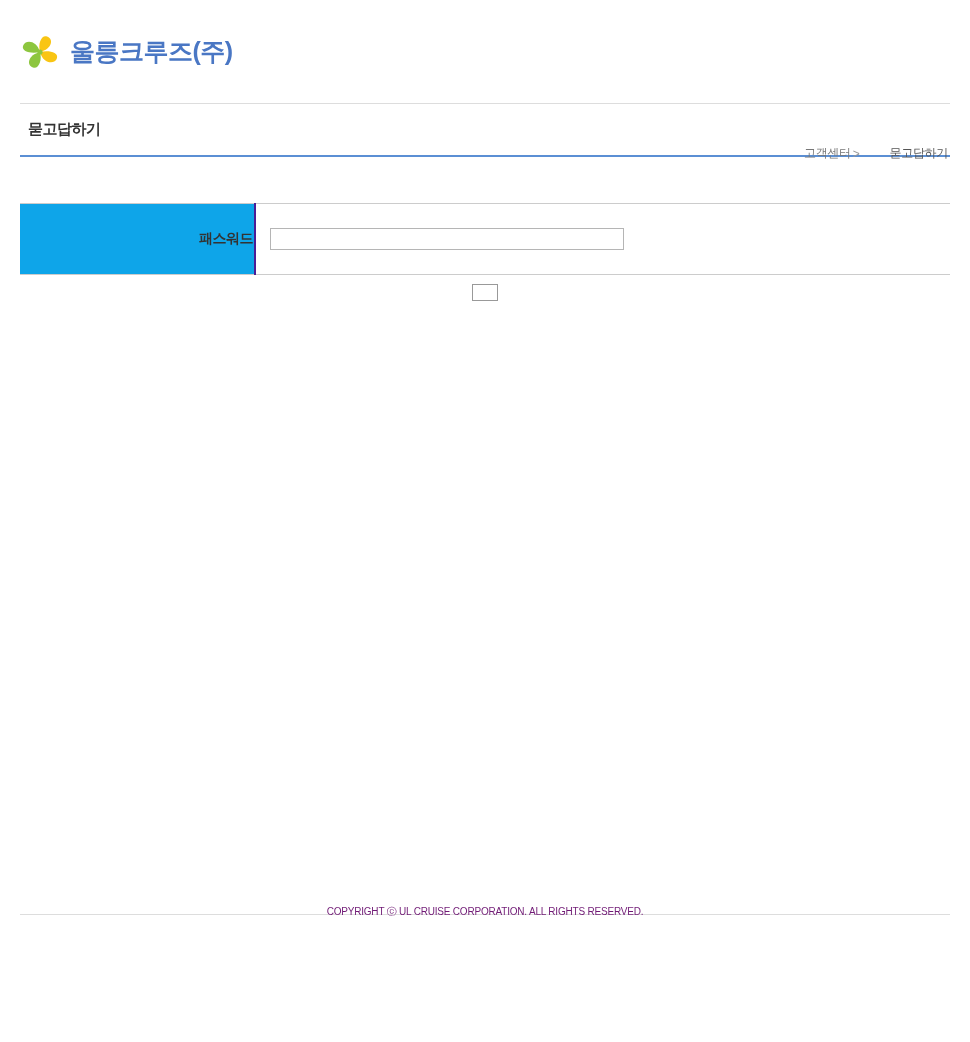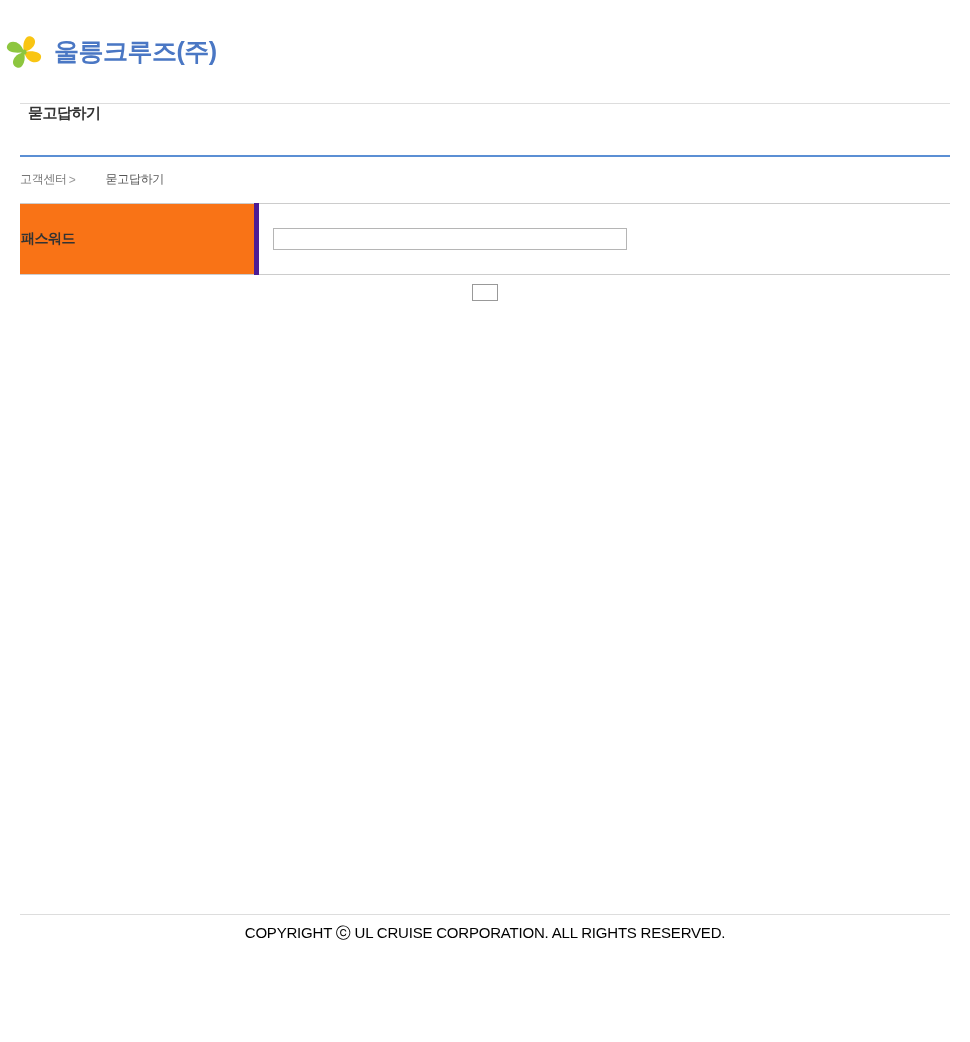--- a/index.html
+++ b/index.html
@@ -19,21 +19,21 @@
   .page {
     position: relative;
     width: 970px;
     height: 1042px;
   }
 
   
   .header {
     height: 103px;
     box-sizing: border-box;
-    padding-left: 4px;
+    padding-left: 20px;
     display: flex;
     align-items: center;
     text-align: center;
   }
   .logo {
     display: flex;
     align-items: center;
     text-decoration: none;
   }
   .logo-mark {
@@ -56,24 +56,23 @@
   }
 
   
   .subnav {
     position: relative;
     height: 54px;
     margin: 0 20px;
     border-top: 1px solid #dddddd;
     border-bottom: 2px solid #5b8fd4;
     display: flex;
-    align-items: flex-start;
+    align-items: center;
     justify-content: space-between;
     box-sizing: border-box;
-    flex-direction: column;
   }
   .subnav-title {
     font-size: 15px;
     font-weight: bold;
     color: #333333;
     letter-spacing: -0.5px;
     padding-left: 8px;
   }
   .breadcrumb {
     display: flex;
@@ -104,28 +103,28 @@
 
   .form-table {
     width: 100%;
     border-collapse: collapse;
     border-top: 1px solid #cccccc;
     border-bottom: 1px solid #cccccc;
     table-layout: fixed;
   }
   .form-table th {
     width: 232px;
-    background: #f97316;
-    border-right: 5px solid #4c1d95;
+    background: #0ea5e9;
+    border-right: 2px solid #4c1d95;
     height: 68px;
     font-size: 14px;
     font-weight: bold;
     color: #333333;
     letter-spacing: -0.5px;
-    text-align: left;
+    text-align: right;
     vertical-align: middle;
   }
   .form-table td {
     padding-left: 14px;
     vertical-align: middle;
     background: #ffffff;
   }
   .pw-input {
     width: 354px;
     height: 22px;
@@ -168,24 +167,24 @@
   }
   .footer-rule {
     height: 1px;
     background: #dddddd;
     margin: 0 20px;
   }
   .copyright {
     position: absolute;
     left: 0;
     right: 0;
-    top: 924px;
+    top: 905px;
     text-align: center;
-    font-size: 15px;
-    color: #000000;
+    font-size: 10px;
+    color: #701a75;
     letter-spacing: -0.2px;
   }
 </style>
 </head>
 <body>
 
 <div class="page">
 
   <div class="header">
     <a class="logo" href="#">

